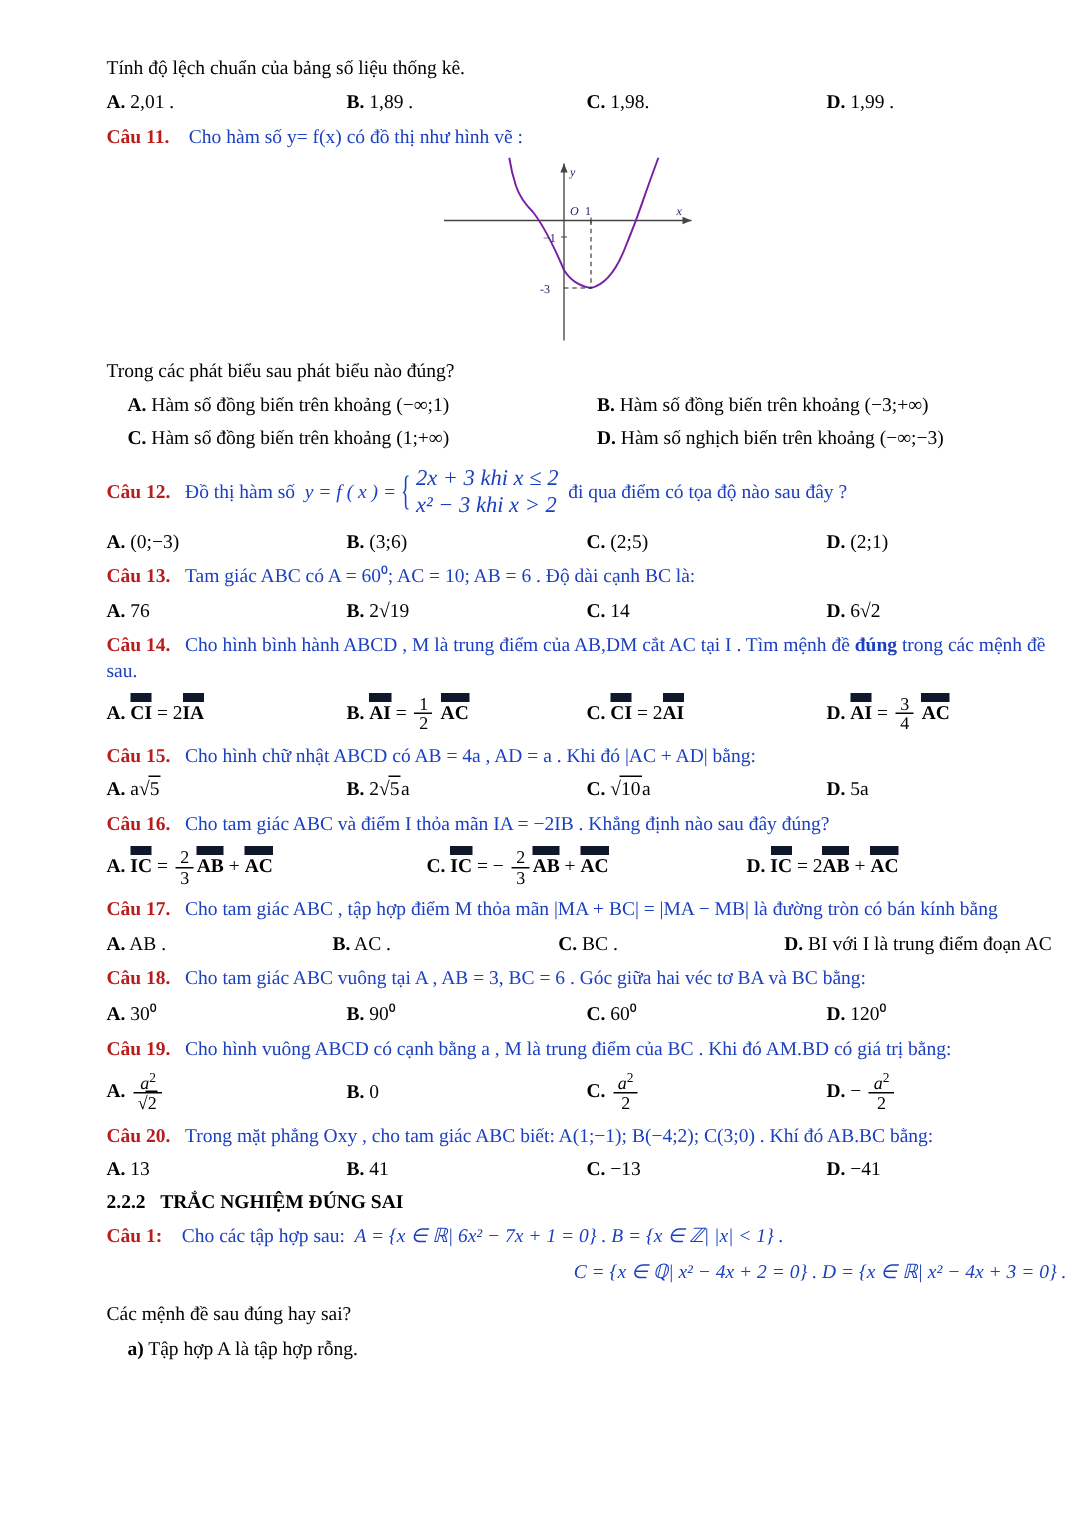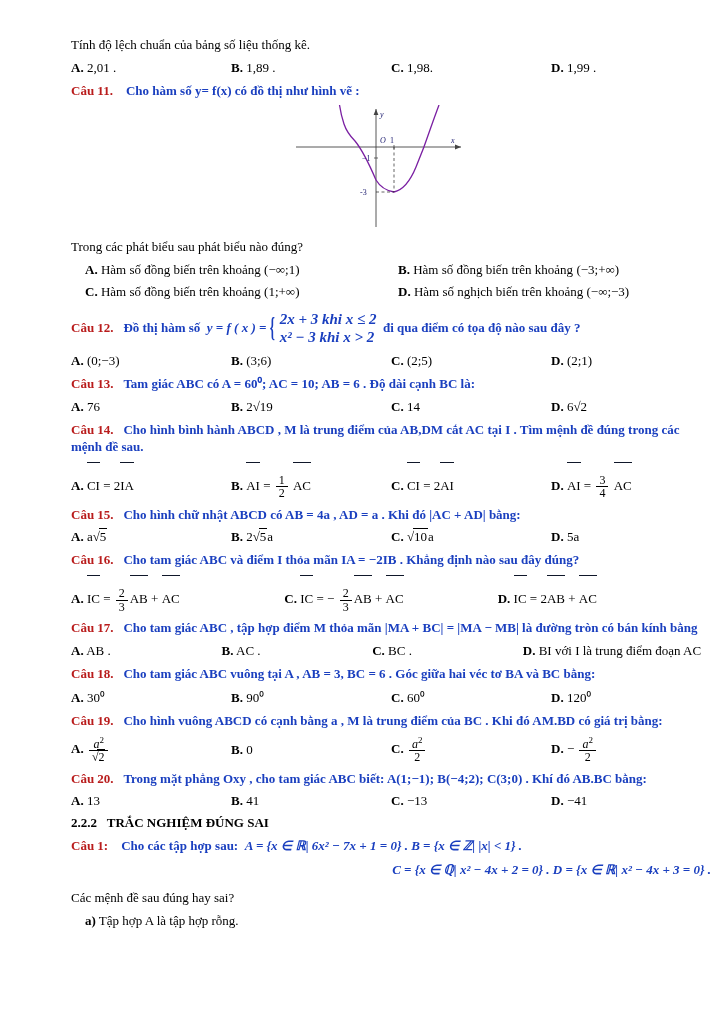--- a/index.html
+++ b/index.html
@@ -11,41 +11,41 @@
     color:#000000;
     position:relative;
     overflow:hidden;
   }
   .page{
     position:absolute;
     left:47px; top:36px; width:640px;margin-left:24px;
   }
   .line{ margin:0 0 6px 0; line-height:1.35; }
   .qlabel{ color:#b91c1c; font-weight:bold; }
-  .blue{ color:#1a3fbf;font-weight:bold; }
+  .blue{ color:#1a3fbf; }
   .bold{ font-weight:bold; }
   .ital{ font-style:italic; }
   .opts{
     display:flex; width:100%;
     margin:0 0 6px 0;
   }
   .opts > div{ flex: 1 1 0; }
   .opts.two > div{ flex: 1 1 50%; }
   .opt-lbl{ font-weight:bold; }
   .indent{ padding-left:14px; }
   .center{ text-align:right; }
   .frac{
     display:inline-block; vertical-align:middle; text-align:center;
     font-size:12px; line-height:1.05; margin:0 2px;
   }
   .frac .num{ display:block; border-bottom:1px solid #000; padding:0 3px; }
   .frac .den{ display:block; padding:0 3px; }
   .sqrt{ white-space:nowrap; }
   .sqrt .rad{ border-top:1px solid #000; padding:0 1px 0 1px; margin-left:-1px; }
-  .ovl{ border-top:1px solid #0f172a; padding-top:16px; display:inline-block; line-height:1.1;}
+  .ovl{ border-top:6px solid #0f172a; padding-top:0px; display:inline-block; line-height:1.1;font-weight:bold;}
   .graphbox{
     width:230px;height:125px;margin:4px auto 8px auto;position:relative;
   }
   .sysbrace{
     display:inline-block; vertical-align:middle; position:relative;
     padding-left:10px; font-size:15px; line-height:1.25;
   }
   .sysbrace::before{
     content:"{"; position:absolute; left:0; top:50%; transform:translateY(-50%) scaleY(2.1);
     font-size:13px;

